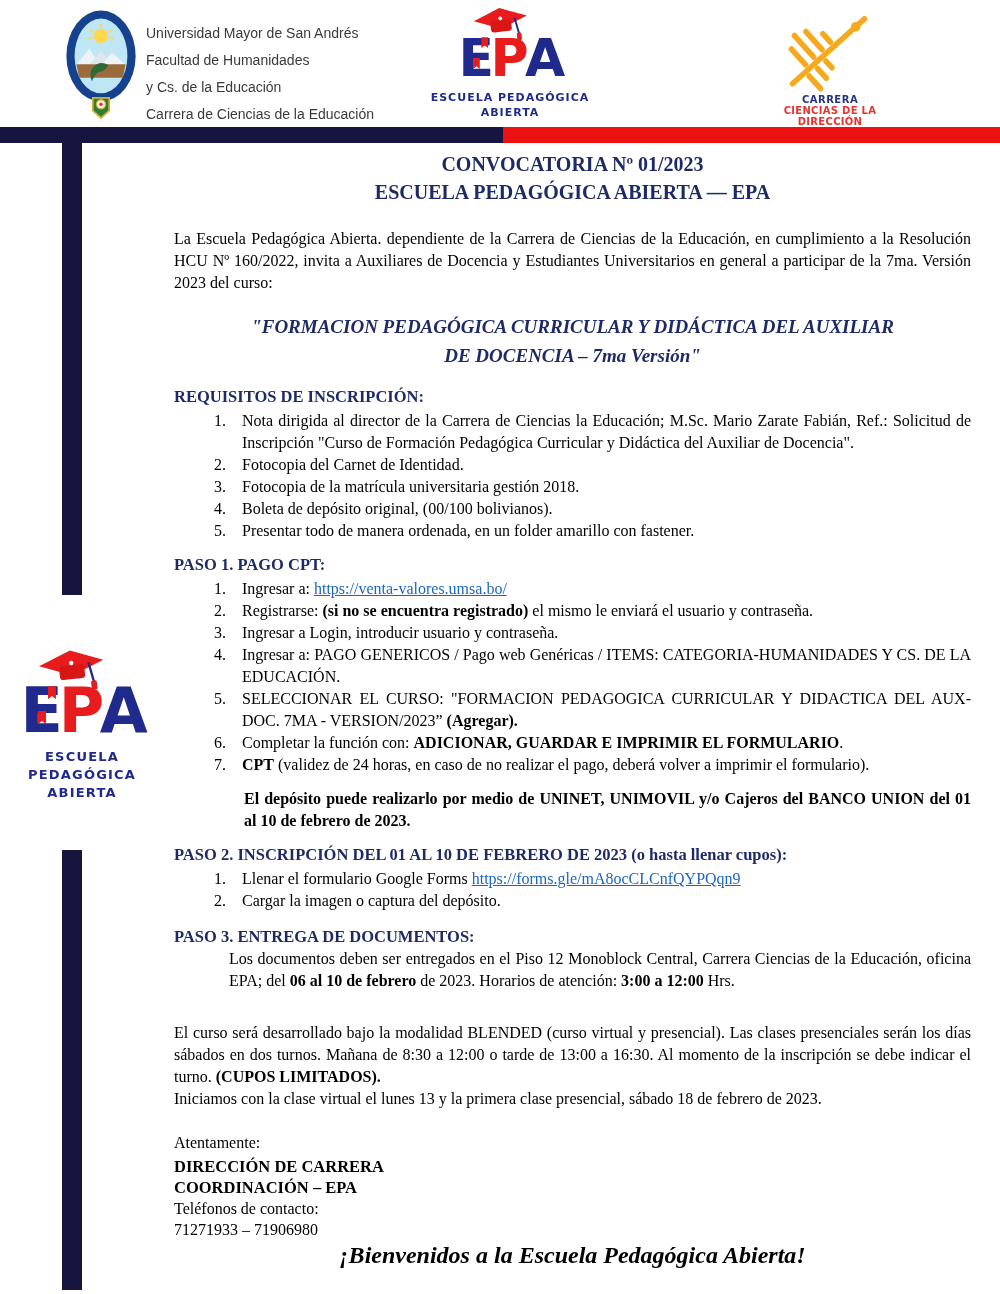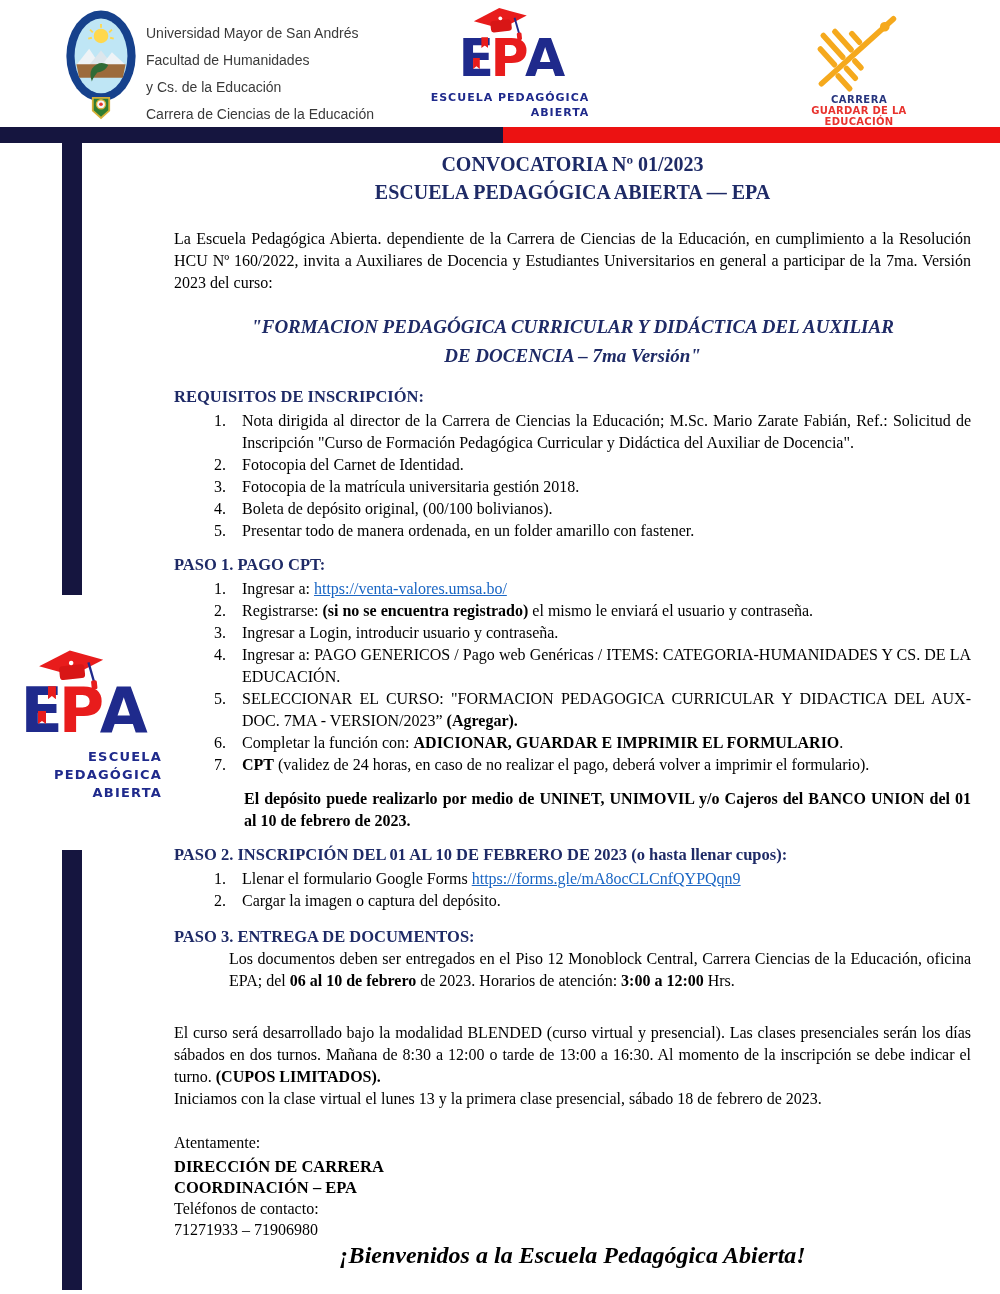--- a/index.html
+++ b/index.html
@@ -29,25 +29,25 @@
   .epa-top .epa-letters { font-size:52px; }
   .epa-side .epa-letters { font-size:62px; }
   .epa-e { color:#1f2a8c; position:relative; }
   .epa-p { color:#e81c1c; }
   .epa-a { color:#1f2a8c; }
   .bm { position:absolute; width:0.13em; height:0.21em; background:#e81c1c;
         clip-path:polygon(0 0,100% 0,100% 100%,50% 76%,0 100%); }
   .bm1 { left:0.44em; top:0.10em; }
   .bm2 { left:0.28em; top:0.50em; }
   .epa-name { font-family:"DejaVu Sans", sans-serif; font-weight:bold; color:#1f2a8c;
-              text-align:right; margin-top:6px; }
+              text-align:center; margin-top:6px; }
   .epa-top .epa-name { font-size:11px; letter-spacing:1px; line-height:15px; }
   .epa-side .epa-name { font-size:13px; letter-spacing:1.2px; line-height:18px; }
 
-  .bird-logo { position:absolute; left:784px; top:6px; width:150px; text-align:center;
+  .bird-logo { position:absolute; left:755px; top:6px; width:150px; text-align:center;
                font-family:"DejaVu Sans", sans-serif; font-weight:bold; }
   .bird-line1 { color:#27357e; font-size:10px; letter-spacing:0.5px; margin-top:-4px; }
   .bird-line2 { color:#e8332e; font-size:10px; letter-spacing:0.3px; }
 
   
   .content { position:absolute; left:174px; top:148px; width:797px; font-size:16px;
              line-height:22px; color:#000; }
   .doc-title { text-align:center; color:#1e2a66; font-weight:bold; font-size:20px;
                line-height:28px; margin-top:2px; }
   .intro { text-align:justify; margin-top:22px; }
@@ -133,21 +133,21 @@
         <rect x="50" y="8" width="7" height="43" rx="3"></rect>
         <rect x="64" y="14" width="7" height="37" rx="3"></rect>
         <rect x="78" y="30" width="7" height="21" rx="3"></rect>
         <rect x="30" y="58" width="7" height="28" rx="3"></rect>
         <rect x="44" y="58" width="7" height="23" rx="3"></rect>
         <rect x="58" y="58" width="7" height="18" rx="3"></rect>
         <circle cx="118" cy="54.5" r="6"></circle>
       </g>
     </svg>
     <div class="bird-line1">CARRERA</div>
-    <div class="bird-line2">GUARDAR DE LA EDUCACIÓN</div>
+    <div class="bird-line2">CIENCIAS DE LA DIRECCIÓN</div>
   </div>
 
   <div class="top-bar">
     <span class="navy"></span>
     <span class="red"></span>
   </div>
   <div class="vbar vbar1"></div>
   <div class="vbar vbar2"></div>
 
   <div class="epa-logo epa-side">

